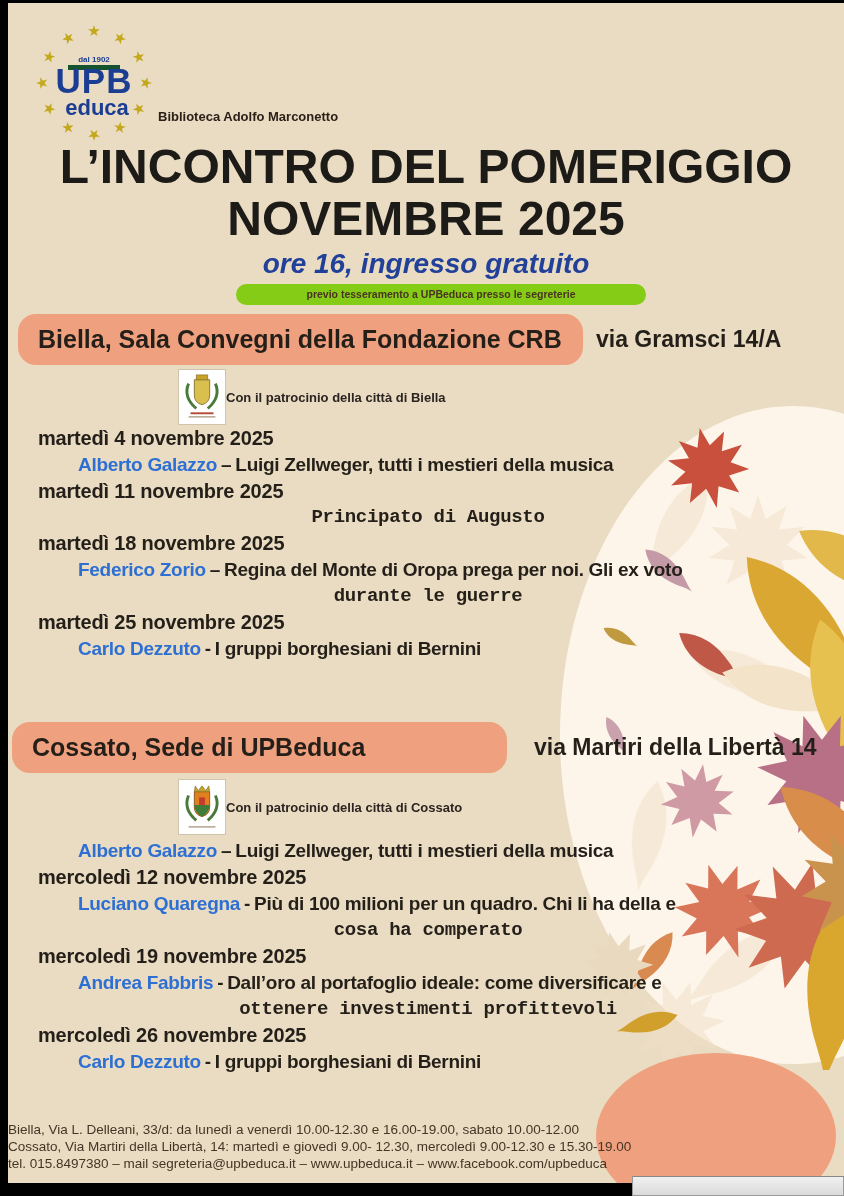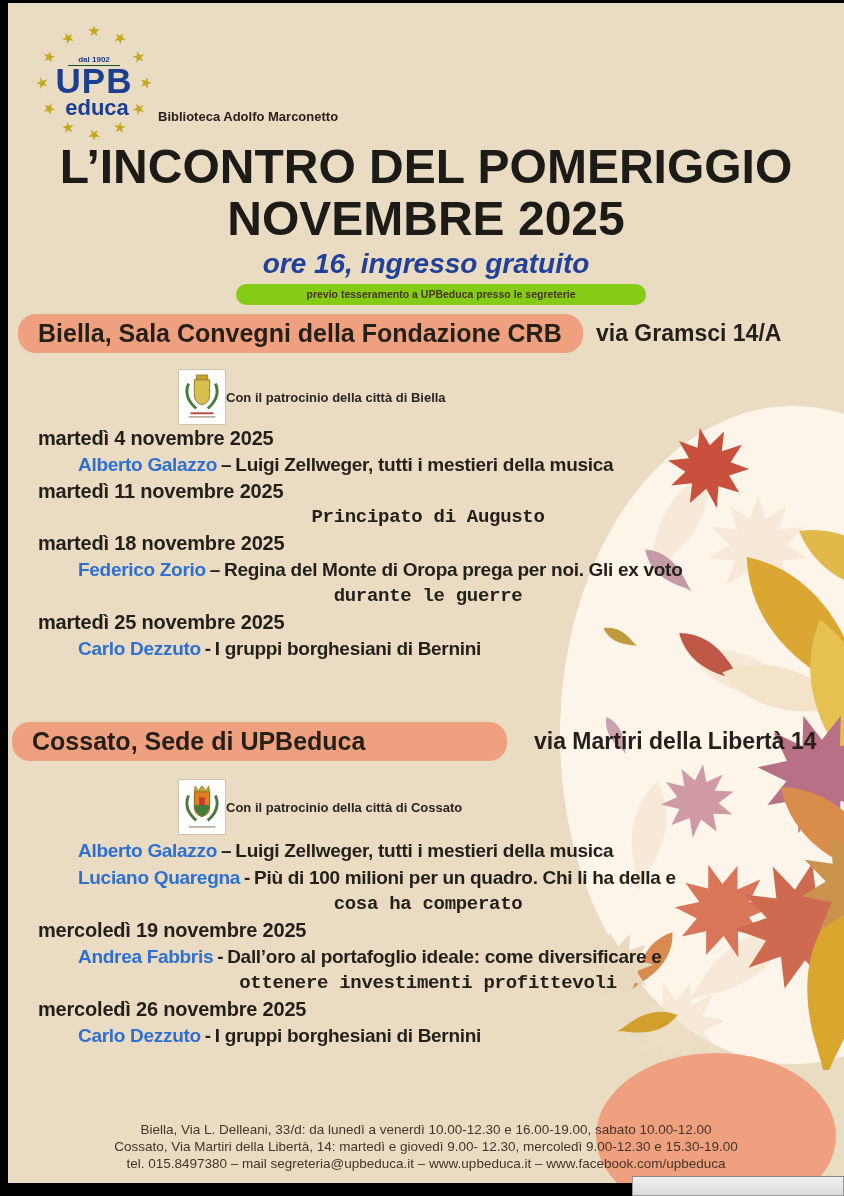--- a/index.html
+++ b/index.html
@@ -14,21 +14,21 @@
   }
   
   .logo{position:absolute;left:24px;top:20px;width:124px;height:122px;}
   .logo .star{
     position:absolute;left:54px;top:52px;width:16px;height:16px;
     color:#c3a81c;font-size:15px;line-height:16px;text-align:center;
   }
   .logo-dal{
     position:absolute;left:36px;top:32px;width:52px;text-align:center;
     font-size:8px;font-weight:bold;color:#1b3e92;
-    border-bottom:1px solid #14532d;padding-bottom:1px;
+    border-bottom:5px solid #14532d;padding-bottom:1px;
   }
   .logo-upb{
     position:absolute;left:22px;top:40px;width:80px;text-align:center;
     font-size:35px;font-weight:bold;color:#1b3e92;letter-spacing:1px;line-height:36px;
   }
   .logo-educa{
     position:absolute;left:22px;top:74px;width:86px;text-align:center;
     font-size:22px;font-weight:bold;color:#1b3e92;line-height:22px;
   }
   .library-label{
@@ -47,21 +47,21 @@
   .note-pill{
     position:absolute;left:228px;top:281px;width:410px;height:21px;
     background:#84cc16;border-radius:11px;
     text-align:center;font-size:10.5px;color:#4a3322;line-height:21px;font-weight:bold;
   }
   
   .venue-row{position:absolute;display:flex;align-items:center;}
   .venue-row.biella{left:10px;top:311px;}
   .venue-row.cossato{left:4px;top:719px;gap:14px;}
   .venue-pill{
-    background:#efa07e;border-radius:18px;height:39px;display:flex;align-items:center;
+    background:#efa07e;border-radius:18px;height:51px;display:flex;align-items:center;
     padding:0 20px;font-size:25px;font-weight:bold;color:#241f19;white-space:nowrap;
   }
   .venue-row.biella .venue-pill{width:525px;}
   .venue-row.cossato .venue-pill{width:455px;}
   .venue-address{
     margin-left:13px;font-size:23px;font-weight:bold;color:#241f19;white-space:nowrap;
   }
   
   .patronage{position:absolute;display:flex;align-items:center;}
   .patronage.biella{left:170px;top:366px;}
@@ -82,21 +82,21 @@
   }
   .speaker{color:#2d6fd2;}
   .sep{margin:0 4px;}
   .ev-cont{
     font-size:19px;font-weight:bold;line-height:26px;color:#241f19;
     margin-left:120px;width:540px;text-align:center;letter-spacing:-0.3px;white-space:nowrap;font-family:Liberation Mono, monospace;
   }
   .ev-cont:empty{display:none;}
   
   .footer{
-    position:absolute;left:0;top:1118px;width:100%;text-align:center;z-index:2;
+    position:absolute;left:0;top:1118px;width:100%;z-index:2;
     font-size:13.5px;color:#453526;line-height:17px;
   }
   
   .leaves-wrap{position:absolute;left:550px;top:402px;width:470px;height:665px;z-index:1;}
   .blob{
     position:absolute;left:588px;top:1050px;width:240px;height:166px;
     background:#efa07e;border-radius:50%;z-index:1;
   }
   .gray-box{
     position:absolute;left:632px;top:1176px;width:212px;height:20px;z-index:10;
@@ -235,20 +235,21 @@
     </svg>
     <div class="patronage-label">Con il patrocinio della città di Cossato</div>
   </div>
 
   <div class="events cossato">
     <div class="ev">
       <div class="ev-line"><span class="speaker">Alberto Galazzo</span><span class="sep">–</span><span>Luigi Zellweger, tutti i mestieri della musica</span></div>
 
     </div>
     <div class="ev">
+      <div class="ev-date">mercoledì 12 novembre 2025</div>
       <div class="ev-line"><span class="speaker">Luciano Quaregna</span><span class="sep">-</span><span>Più di 100 milioni per un quadro. Chi li ha della e</span></div>
       <div class="ev-cont">cosa ha comperato</div>
     </div>
     <div class="ev">
       <div class="ev-date">mercoledì 19 novembre 2025</div>
       <div class="ev-line"><span class="speaker">Andrea Fabbris</span><span class="sep">-</span><span>Dall’oro al portafoglio ideale: come diversificare e</span></div>
       <div class="ev-cont">ottenere investimenti profittevoli</div>
     </div>
     <div class="ev">
       <div class="ev-date">mercoledì 26 novembre 2025</div>

